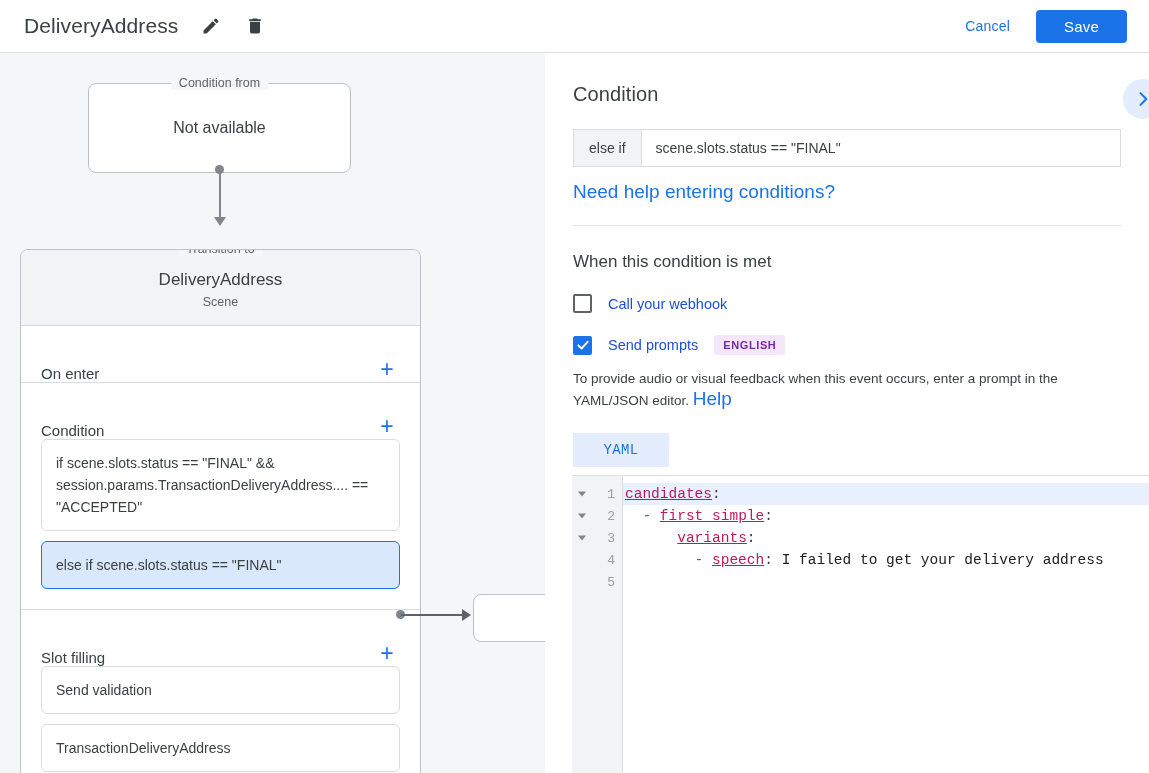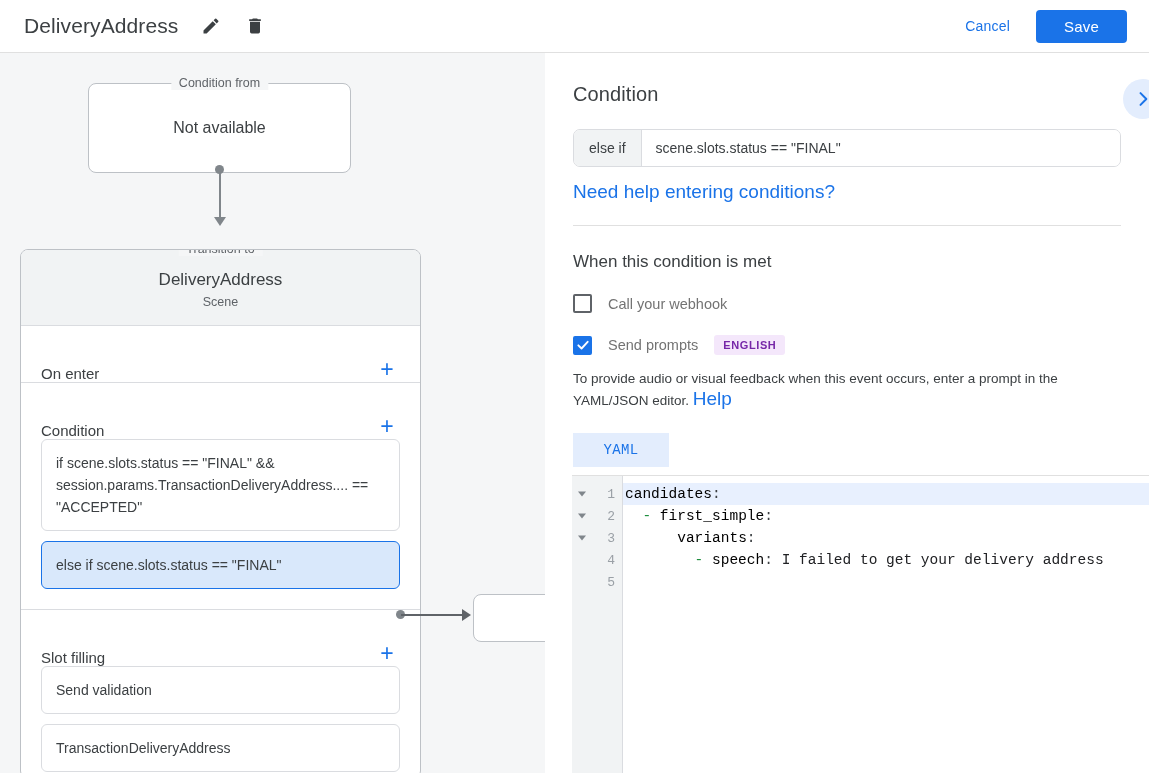--- a/index.html
+++ b/index.html
@@ -208,21 +208,21 @@
     border-radius: 50%;
     background: #e3edfd;
     display: flex; align-items: center; justify-content: center;
     cursor: pointer;
   }
 
   .cond-row {
     display: flex;
     margin-top: 23px;
     border: 1px solid #dadce0;
-    border-radius: 7px;
+    border-radius: 0;
     height: 38px;
     overflow: hidden;
   }
   .cond-prefix {
     background: #f1f3f4;
     border-right: 1px solid #dadce0;
     padding: 0 15px;
     display: flex; align-items: center;
     font-size: 14px; color: #3c4043;
     white-space: nowrap;
@@ -259,21 +259,21 @@
     cursor: pointer;
     flex: none;
   }
   .checkbox.checked {
     background: #1a73e8;
     border-color: #1a73e8;
     display: flex; align-items: center; justify-content: center;
   }
   .check-label {
     margin-left: 16px;
-    font-size: 14.5px; color: #737373;
+    font-size: 14.5px; color: #1d4ed8;
     font-weight: 500;
   }
   .lang-badge {
     margin-left: 16px;
     background: #f4e7fb;
     color: #7627a8;
     font-size: 11px;
     font-weight: 600;
     letter-spacing: .6px;
     padding: 4px 9px;
@@ -351,21 +351,21 @@
   .code-line {
     height: 22px;
     line-height: 22px;
     font-family: "Liberation Mono", monospace;
     font-size: 14.5px;
     white-space: pre;
     color: #202124;
     padding-left: 2px;
   }
   .code-line.hl { background: #e8f0fe; }
-  .tok-key { color: #000000; }
+  .tok-key { color: #be185d; text-decoration: underline; }
   .tok-punc { color: #3c4043; }
   .tok-dash { color: #1e8e3e; }
   .tok-str { color: #202124; }
 </style>
 </head>
 <body>
 
 <div class="appbar">
   <div class="appbar-title">DeliveryAddress</div>
 

